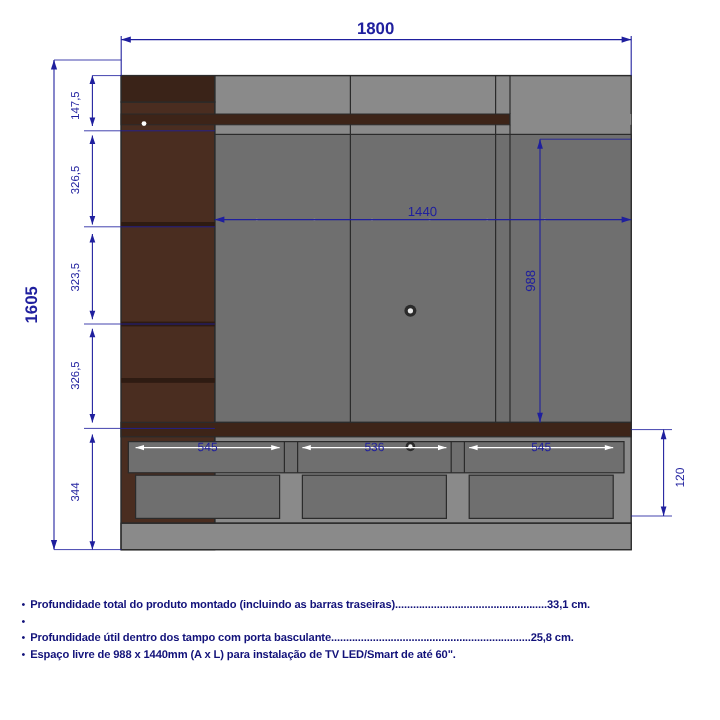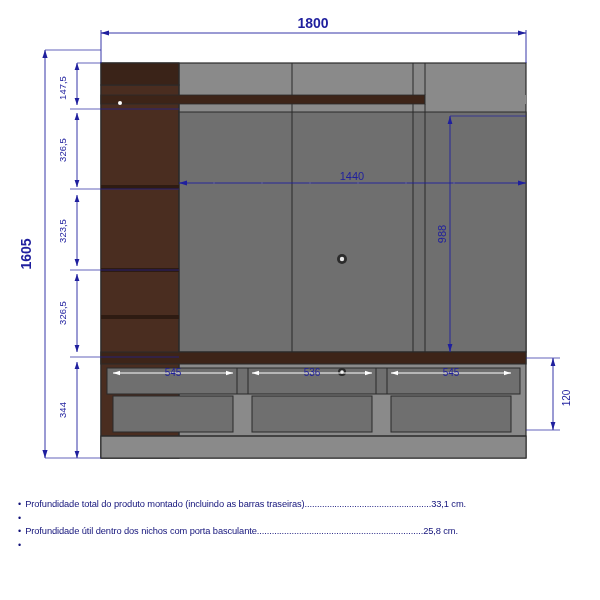--- a/index.html
+++ b/index.html
@@ -44,20 +44,21 @@
     white-space: nowrap;
   }
   .bullet {
     color: #12127a;
     font-size: 9px;
     margin-right: 4px;
     line-height: 13.5px;
   }
   .note-text {
     letter-spacing: -0.1px;
+    font-weight: bold;
   }
   svg text {
     font-family: "Liberation Sans", sans-serif;
     fill: #1f1f9e;
   }
 </style>
 </head>
 <body>
 
 <div id="stage">
@@ -211,20 +212,21 @@
   <div class="notes">
     <div class="note-line">
       <span class="bullet">•</span>
       <span class="note-text">Profundidade total do produto montado (incluindo as barras traseiras)...................................................33,1 cm.</span>
     </div>
     <div class="note-line">
       <span class="bullet">•</span>
     </div>
     <div class="note-line">
       <span class="bullet">•</span>
-      <span class="note-text">Profundidade útil dentro dos nichos com porta basculante...................................................................25,8 cm.</span>
-    </div>
-    <div class="note-line">
-      <span class="bullet">•</span>
+      <span class="note-text">Profundidade útil dentro dos tampo com porta basculante...................................................................25,8 cm.</span>
+    </div>
+    <div class="note-line">
+      <span class="bullet">•</span>
+      <span class="note-text">Espaço livre de 988 x 1440mm (A x L) para instalação de TV LED/Smart de até 60".</span>
     </div>
   </div>
 
 </div>
 
 </body></html>

